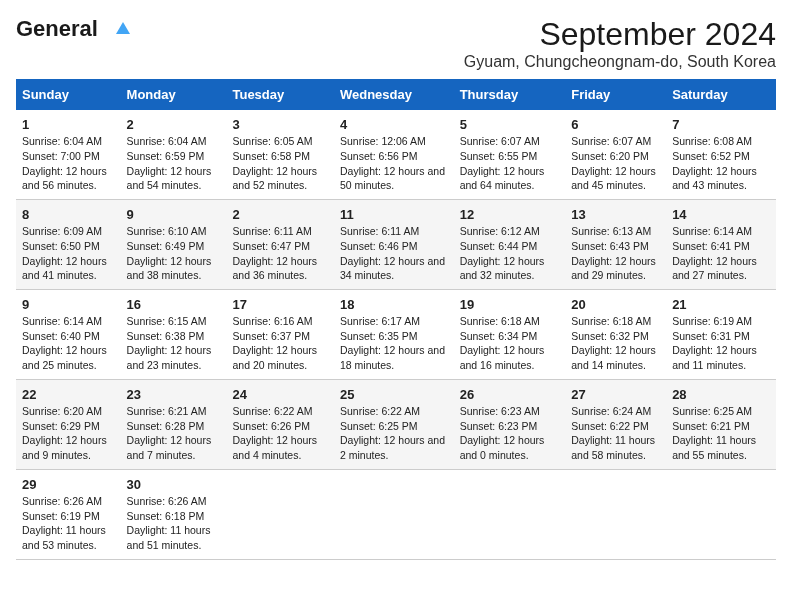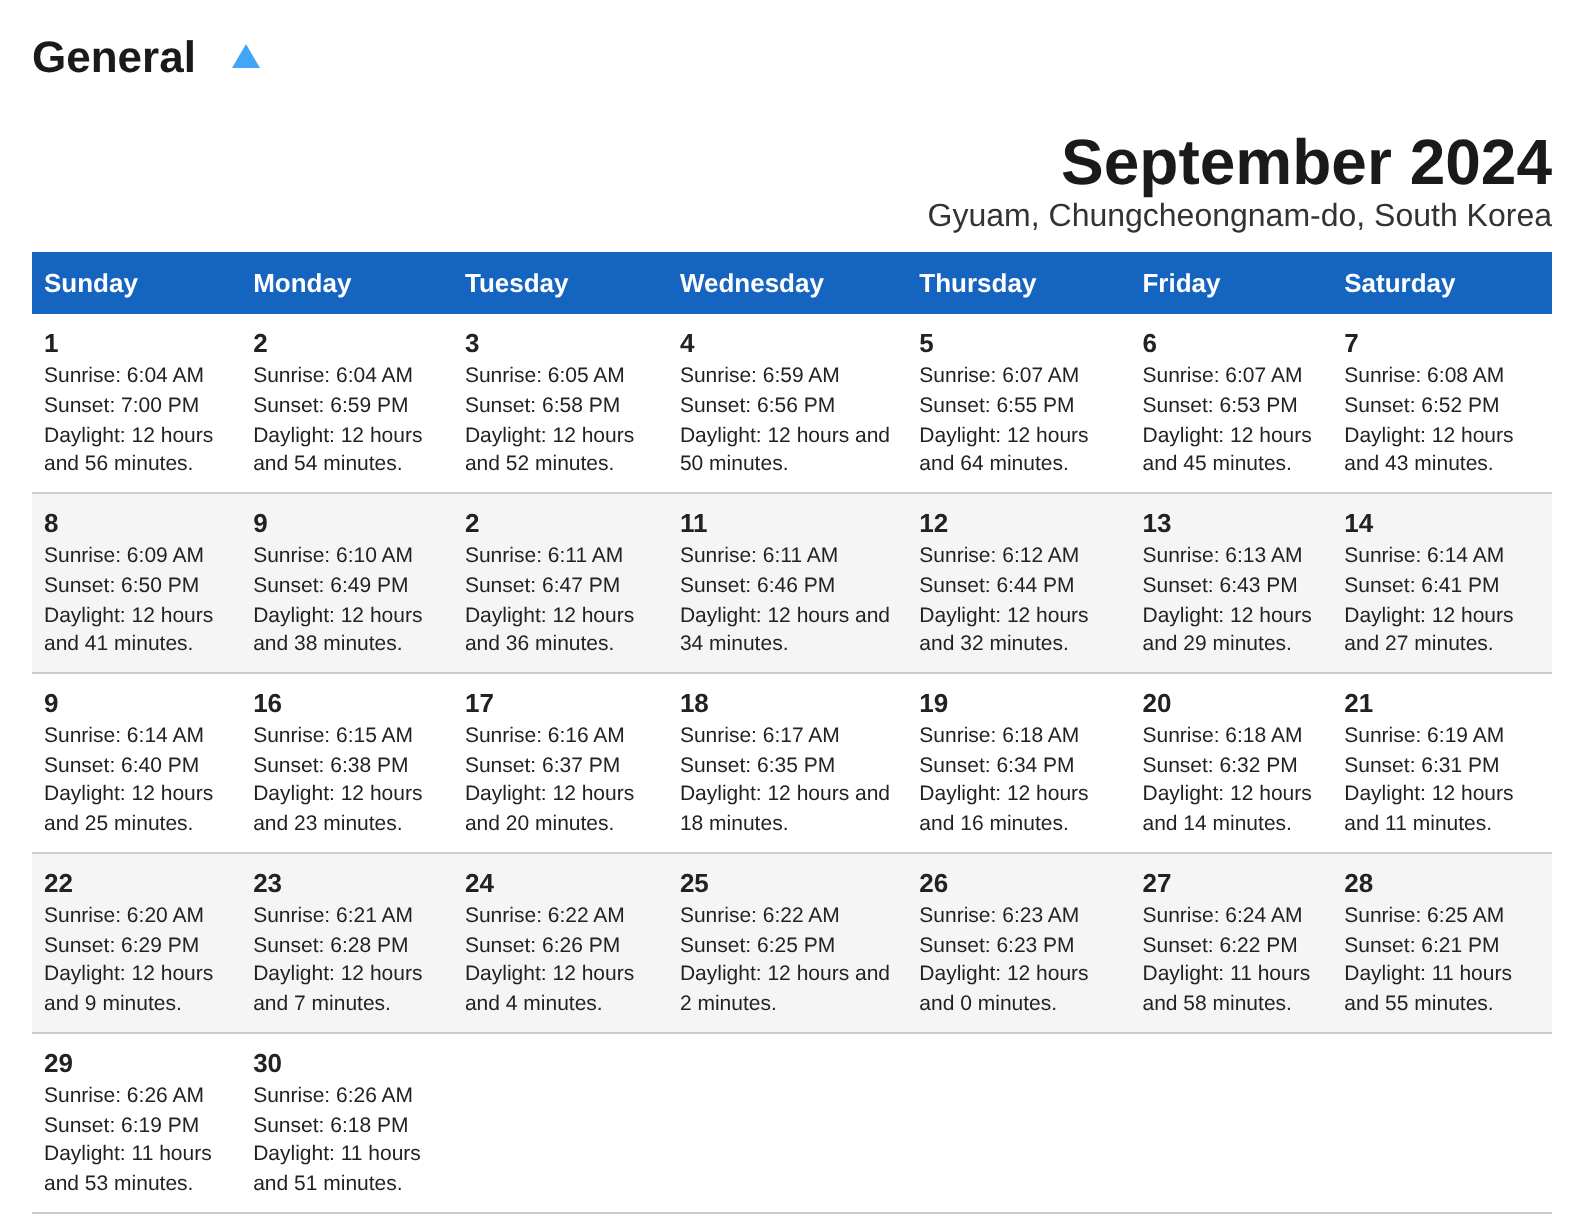--- a/index.html
+++ b/index.html
@@ -14,23 +14,22 @@
       display: flex;
       justify-content: space-between;
       align-items: flex-start;
       margin-bottom: 8px;
     }
     .title-block {
       text-align: right;
     }
     .title-block h1 {
       font-size: 32px;
-      font-weight: bold;
+      font-weight: normal;
       color: #1a1a1a;
-      margin-top: 47px;
     }
     .title-block h2 {
       font-size: 16px;
       font-weight: normal;
       color: #333;
     }
     table {
       width: 100%;
       border-collapse: collapse;
       font-size: 11px;
@@ -110,23 +109,23 @@
       <th>Thursday</th>
       <th>Friday</th>
       <th>Saturday</th>
     </tr>
   </thead>
   <tbody id="calendar-body">
   <tr>
         <td><span class="day-num">1</span><span>Sunrise: 6:04 AM</span><br><span>Sunset: 7:00 PM</span><br><span>Daylight: 12 hours and 56 minutes.</span></td>
         <td><span class="day-num">2</span><span>Sunrise: 6:04 AM</span><br><span>Sunset: 6:59 PM</span><br><span>Daylight: 12 hours and 54 minutes.</span></td>
         <td><span class="day-num">3</span><span>Sunrise: 6:05 AM</span><br><span>Sunset: 6:58 PM</span><br><span>Daylight: 12 hours and 52 minutes.</span></td>
-        <td><span class="day-num">4</span><span>Sunrise: 6:59 AM</span><br><span>Sunset: 6:56 PM</span><br><span>Daylight: 12 hours and 50 minutes.</span></td>
+        <td><span class="day-num">4</span><span>Sunrise: 12:06 AM</span><br><span>Sunset: 6:56 PM</span><br><span>Daylight: 12 hours and 50 minutes.</span></td>
         <td><span class="day-num">5</span><span>Sunrise: 6:07 AM</span><br><span>Sunset: 6:55 PM</span><br><span>Daylight: 12 hours and 64 minutes.</span></td>
-        <td><span class="day-num">6</span><span>Sunrise: 6:07 AM</span><br><span>Sunset: 6:53 PM</span><br><span>Daylight: 12 hours and 45 minutes.</span></td>
+        <td><span class="day-num">6</span><span>Sunrise: 6:07 AM</span><br><span>Sunset: 6:20 PM</span><br><span>Daylight: 12 hours and 45 minutes.</span></td>
         <td><span class="day-num">7</span><span>Sunrise: 6:08 AM</span><br><span>Sunset: 6:52 PM</span><br><span>Daylight: 12 hours and 43 minutes.</span></td>
       </tr>
       <tr>
         <td><span class="day-num">8</span><span>Sunrise: 6:09 AM</span><br><span>Sunset: 6:50 PM</span><br><span>Daylight: 12 hours and 41 minutes.</span></td>
         <td><span class="day-num">9</span><span>Sunrise: 6:10 AM</span><br><span>Sunset: 6:49 PM</span><br><span>Daylight: 12 hours and 38 minutes.</span></td>
         <td><span class="day-num">2</span><span>Sunrise: 6:11 AM</span><br><span>Sunset: 6:47 PM</span><br><span>Daylight: 12 hours and 36 minutes.</span></td>
         <td><span class="day-num">11</span><span>Sunrise: 6:11 AM</span><br><span>Sunset: 6:46 PM</span><br><span>Daylight: 12 hours and 34 minutes.</span></td>
         <td><span class="day-num">12</span><span>Sunrise: 6:12 AM</span><br><span>Sunset: 6:44 PM</span><br><span>Daylight: 12 hours and 32 minutes.</span></td>
         <td><span class="day-num">13</span><span>Sunrise: 6:13 AM</span><br><span>Sunset: 6:43 PM</span><br><span>Daylight: 12 hours and 29 minutes.</span></td>
         <td><span class="day-num">14</span><span>Sunrise: 6:14 AM</span><br><span>Sunset: 6:41 PM</span><br><span>Daylight: 12 hours and 27 minutes.</span></td>

